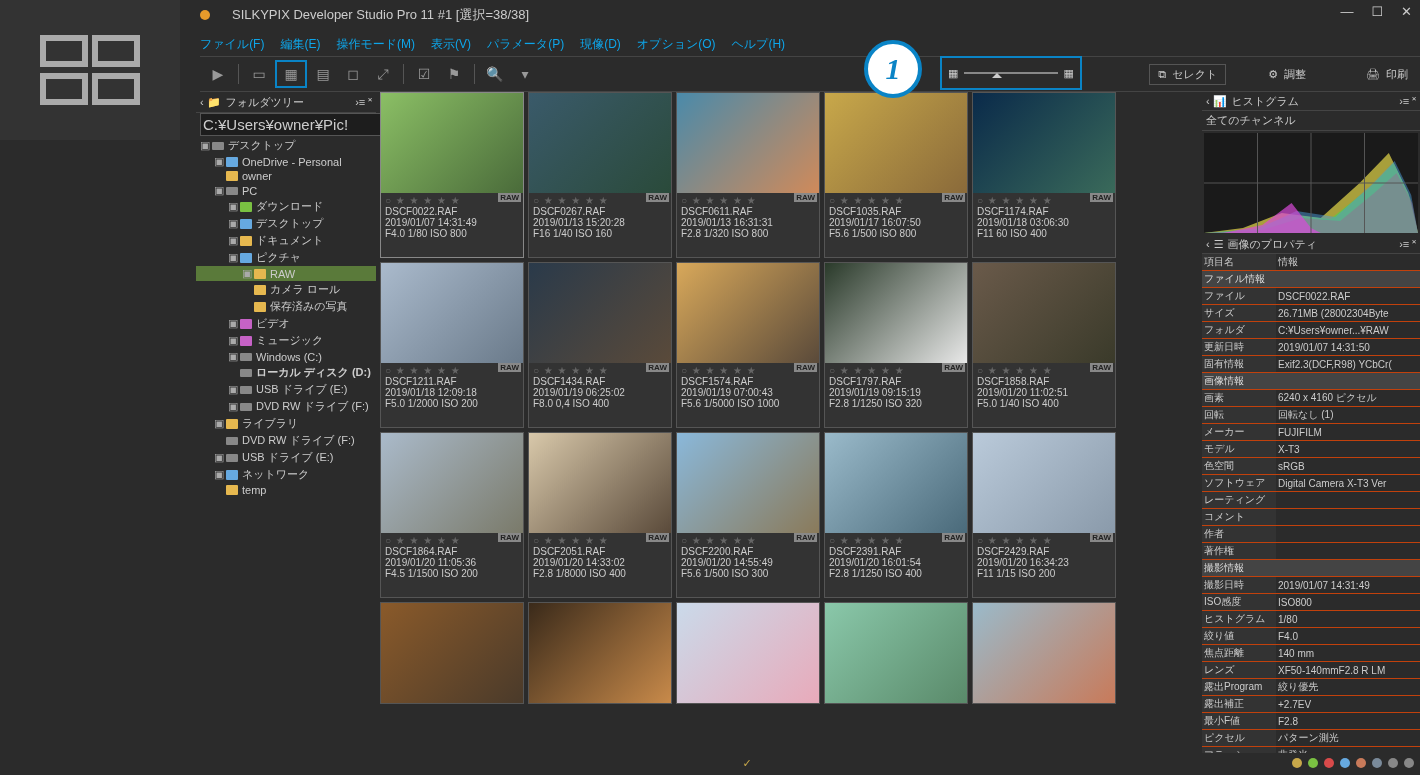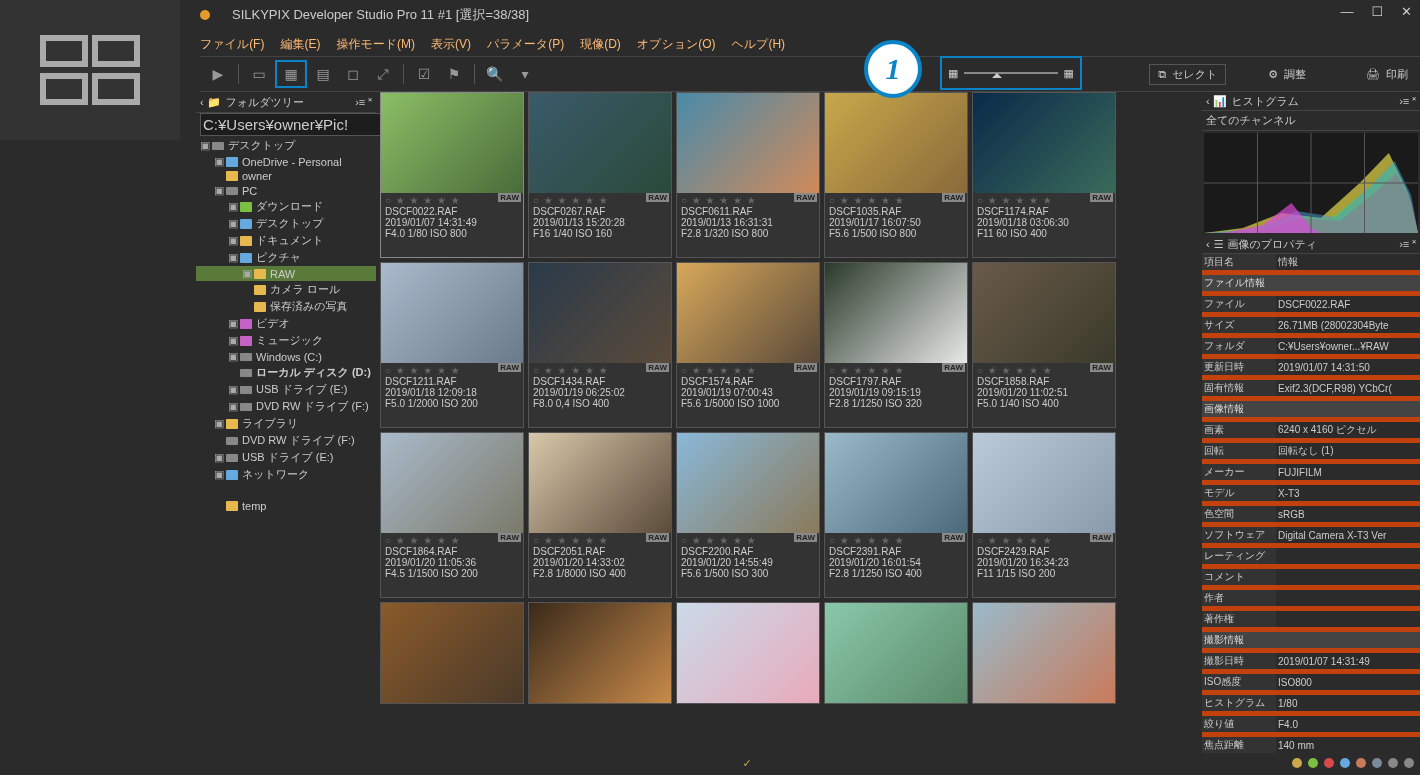--- a/index.html
+++ b/index.html
@@ -1,21 +1,21 @@
 <!DOCTYPE html>
 <html><head>
 <meta charset="utf-8">
 <style>
   body{margin:0;font:11px "Meiryo",sans-serif;background:#2b2b2b;color:#ccc;overflow:hidden;width:1420px;height:775px}
   .logo{position:absolute;left:0;top:0;width:180px;height:140px;background:#333;display:flex;align-items:center;justify-content:center}
   .logo svg{stroke:#aaa;stroke-width:6;fill:none}
   .title{position:absolute;left:200px;top:6px;color:#ccc;font-size:13px;display:flex;align-items:center;gap:22px}
   .title .dot{width:10px;height:10px;background:#e69a2b;border-radius:50%}
   .winbtn{position:absolute;right:8px;top:4px;display:flex;gap:18px;color:#ccc;font-size:13px}
-  .menu{position:absolute;left:200px;top:36px;display:flex;gap:16px;color:#fdba74;font-size:12px}
+  .menu{position:absolute;left:200px;top:36px;display:flex;gap:16px;color:#0ea5e9;font-size:12px}
   .tbar{position:absolute;left:200px;top:56px;right:0;height:34px;display:flex;align-items:center;gap:2px;padding:0 4px;border-top:1px solid #444;border-bottom:1px solid #444}
   .tbtn{width:28px;height:24px;display:flex;align-items:center;justify-content:center;color:#999;font-size:14px}
   .sep{width:1px;height:20px;background:#555;margin:0 4px}
   .hlbox{border:2px solid #0a84c6}
   .circ1{position:absolute;left:864px;top:40px;width:50px;height:50px;border:4px solid #0a84c6;border-radius:50%;display:flex;align-items:center;justify-content:center;font:italic bold 30px serif;color:#0a84c6;background:#fff;z-index:20}
   .zoombox{position:absolute;left:940px;top:56px;width:126px;height:30px;border:2px solid #0a84c6;display:flex;align-items:center;gap:6px;padding:0 6px;z-index:15}
   .zoombox .track{flex:1;height:2px;background:#888;position:relative}
   .zoombox .track::after{content:"";position:absolute;left:30%;top:-4px;width:0;height:0;border:5px solid transparent;border-bottom-color:#ccc}
   .rbtn{display:flex;align-items:center;gap:6px;padding:2px 8px;color:#ccc}
   .rbtnbox{border:1px solid #555}
@@ -38,21 +38,21 @@
   .th.seltd{border:1px solid #888}
   .th .img{height:100px;display:flex;align-items:center;justify-content:center;background:#222;position:relative}
   .th .meta{padding:2px 4px;font-size:10px;color:#ccc;position:relative;min-height:60px}
   .stars{color:#666;font-size:10px;letter-spacing:1px}
   .raw{position:absolute;right:2px;top:0;font-size:8px;background:#888;color:#222;padding:0 2px;font-weight:bold}
   .rpane{position:absolute;right:0;top:92px;width:218px;bottom:24px;background:#2b2b2b;font-size:11px}
   .phead{height:18px;display:flex;align-items:center;gap:4px;padding:0 4px;border-bottom:1px solid #444}
   .histo{height:100px;background:#1a1a1a;position:relative;margin:2px}
   .chan{padding:2px 4px;border-bottom:1px solid #444}
   .proptbl{width:100%;border-collapse:collapse;font-size:10px}
-  .proptbl td{padding:1px 2px;border-bottom:5px solid #c2410c}
+  .proptbl td{padding:1px 2px;border-bottom:1px solid #c2410c}
   .proptbl .lbl{background:#333;width:70px}
   .proptbl .sec{background:#444;text-align:left;color:#ddd}
   .status{position:absolute;left:196px;bottom:2px;right:0;height:20px;display:flex;align-items:center;padding:0 6px;color:#aaa;font-size:11px}
   .stdots{display:flex;gap:6px;margin-left:auto}
   .sd{width:10px;height:10px;border-radius:50%}
 </style>
 </head>
 <body>
 
 <div class="logo">
@@ -235,21 +235,21 @@
       <div class="nd " style="padding-left: 18px;">
         <span class="tw">▣</span>
         <span class="fold drv"></span>
         <span>USB ドライブ (E:)</span>
       </div>
       <div class="nd " style="padding-left: 18px;">
         <span class="tw">▣</span>
         <span class="fold foldb"></span>
         <span>ネットワーク</span>
       </div>
-      <div class="nd " style="padding-left: 18px; margin-top: 16px;">
+      <div class="nd " style="padding-left: 18px;">
         <span class="tw"> </span>
         <span class="fold fold"></span>
         <span>temp</span>
       </div>
     </div>
 </div>
 
 <div class="thumbs" id="thumbs">
     <div class="trow">
       <div class="th seltd">

